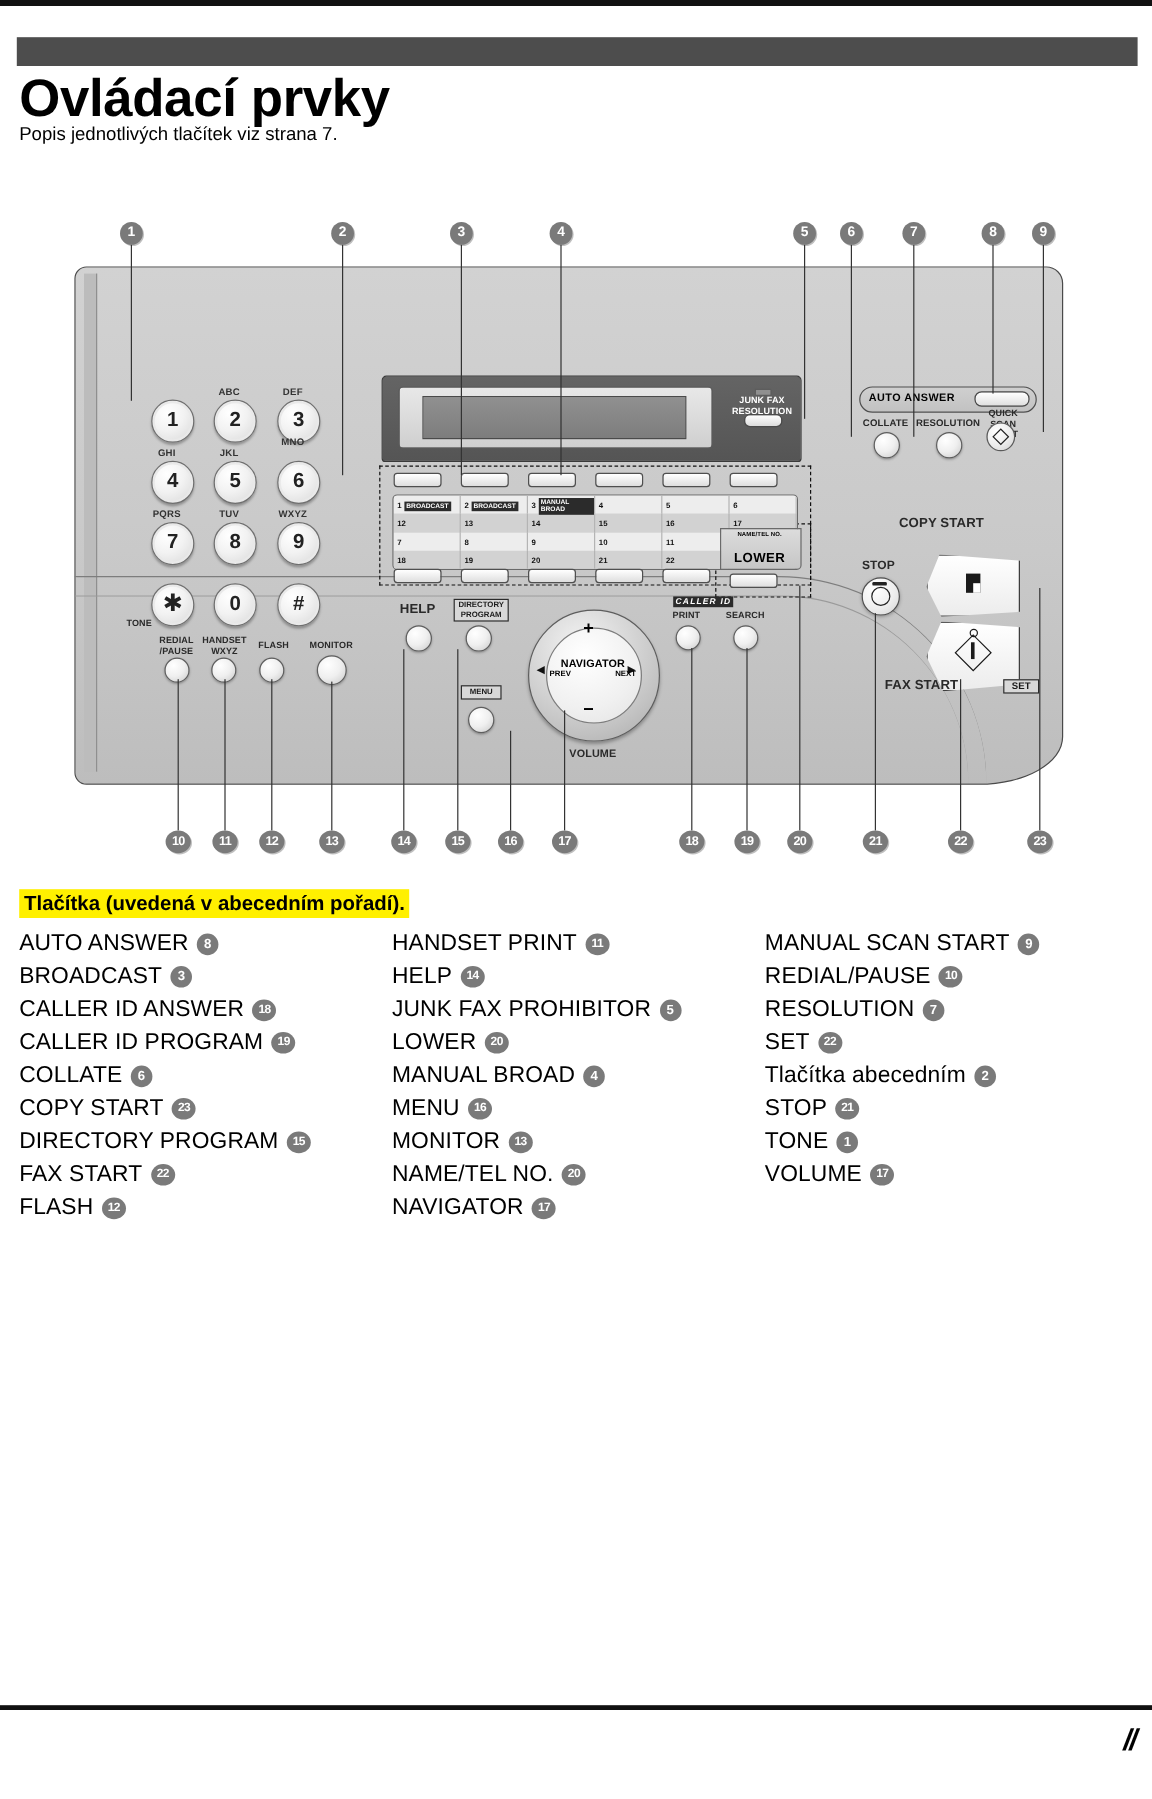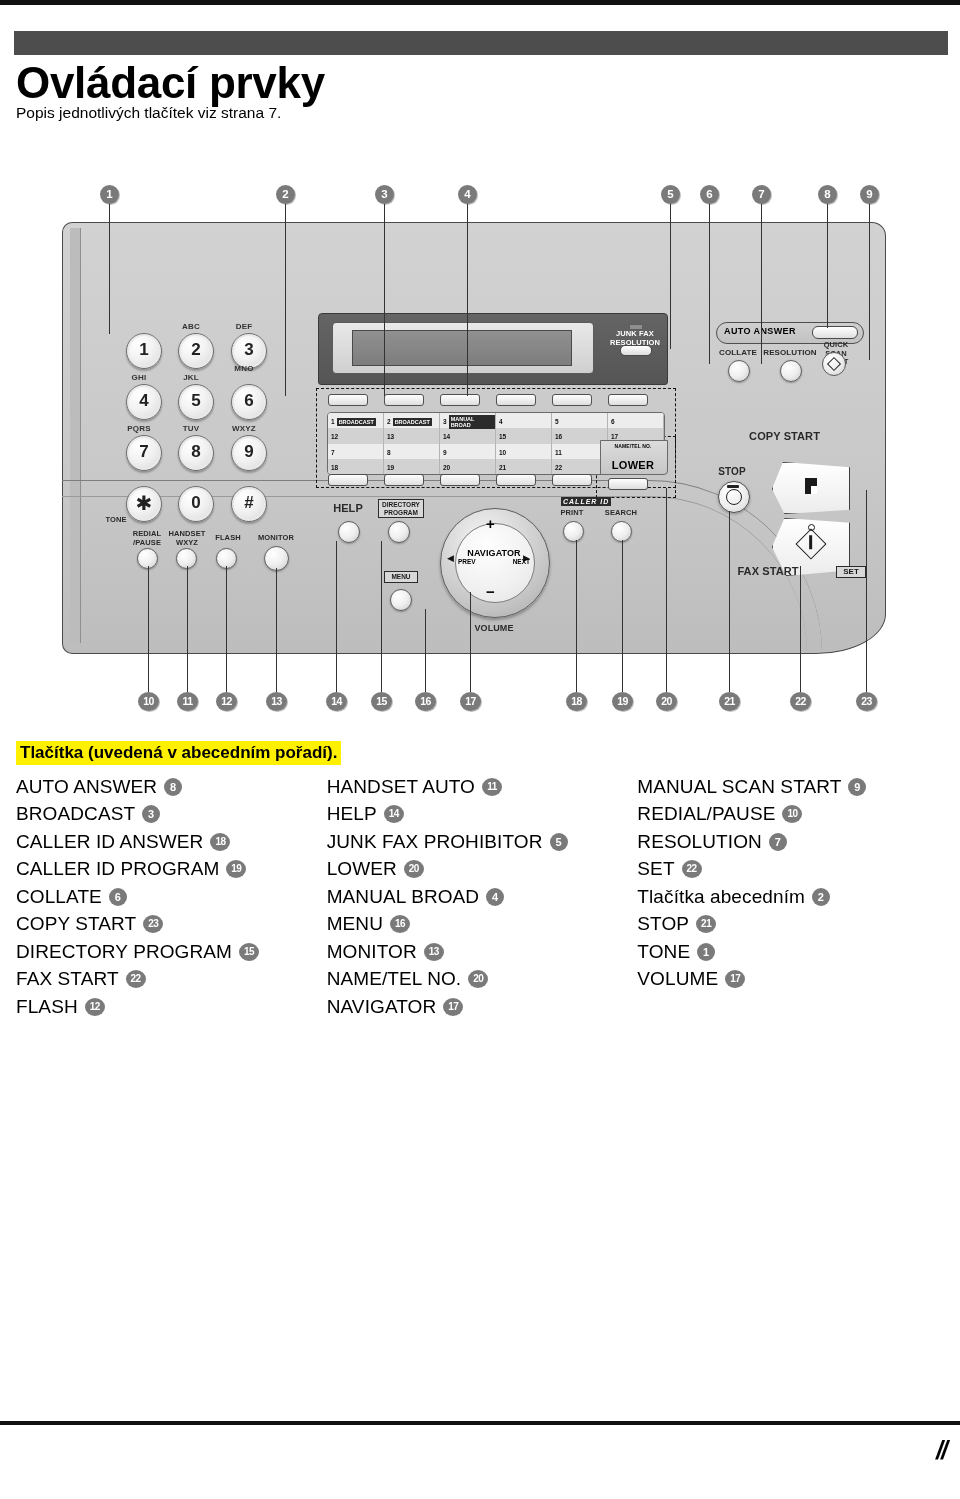--- a/index.html
+++ b/index.html
@@ -465,21 +465,21 @@
         <span>FAX START</span>
         <span class="num wide">22</span>
       </div>
     <div class="li">
         <span>FLASH</span>
         <span class="num wide">12</span>
       </div>
   </div>
   <div class="lcol">
     <div class="li">
-        <span>HANDSET AUTO</span>
+        <span>HANDSET PRINT</span>
         <span class="num wide">11</span>
       </div>
     <div class="li">
         <span>HELP</span>
         <span class="num wide">14</span>
       </div>
     <div class="li">
         <span>JUNK FAX PROHIBITOR</span>
         <span class="num">5</span>
       </div>

